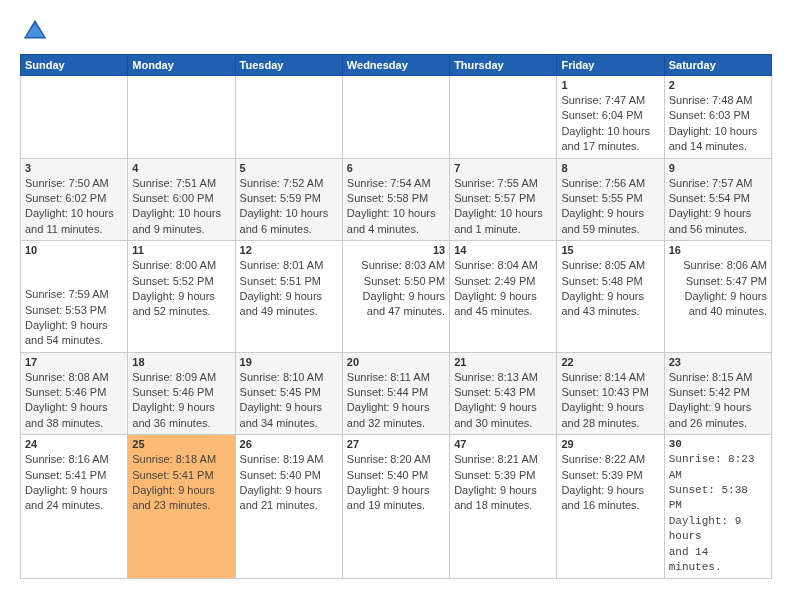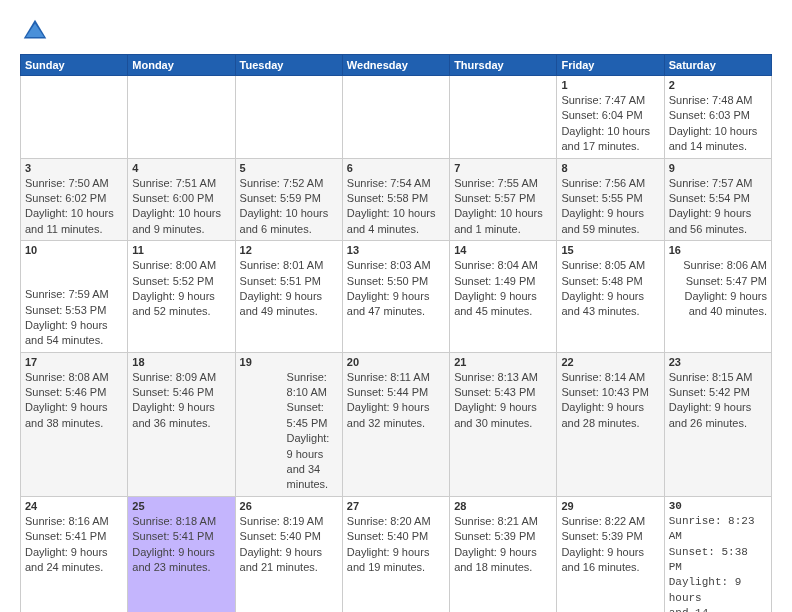--- a/index.html
+++ b/index.html
@@ -225,31 +225,31 @@
 Daylight: 9 hours
 and 52 minutes.</div>
           </td>
           <td style="background: rgb(255, 255, 255);">
             <span class="day-number">12</span>
             <div class="day-info" style="white-space: pre-line;">Sunrise: 8:01 AM
 Sunset: 5:51 PM
 Daylight: 9 hours
 and 49 minutes.</div>
           </td>
-          <td style="background: rgb(255, 255, 255);">
+          <td style="background: rgb(255, 255, 255); text-align: right;">
             <span class="day-number">13</span>
             <div class="day-info" style="white-space: pre-line;">Sunrise: 8:03 AM
 Sunset: 5:50 PM
 Daylight: 9 hours
 and 47 minutes.</div>
           </td>
           <td style="background: rgb(255, 255, 255);">
             <span class="day-number">14</span>
             <div class="day-info" style="white-space: pre-line;">Sunrise: 8:04 AM
-Sunset: 1:49 PM
+Sunset: 2:49 PM
 Daylight: 9 hours
 and 45 minutes.</div>
           </td>
           <td style="background: rgb(255, 255, 255);">
             <span class="day-number">15</span>
             <div class="day-info" style="white-space: pre-line;">Sunrise: 8:05 AM
 Sunset: 5:48 PM
 Daylight: 9 hours
 and 43 minutes.</div>
           </td>
@@ -271,21 +271,21 @@
           </td>
           <td style="background: rgb(245, 245, 245);">
             <span class="day-number">18</span>
             <div class="day-info" style="white-space: pre-line;">Sunrise: 8:09 AM
 Sunset: 5:46 PM
 Daylight: 9 hours
 and 36 minutes.</div>
           </td>
           <td style="background: rgb(245, 245, 245);">
             <span class="day-number">19</span>
-            <div class="day-info" style="white-space: pre-line; margin-left: 47px;">Sunrise: 8:10 AM
+            <div class="day-info" style="white-space: pre-line;">Sunrise: 8:10 AM
 Sunset: 5:45 PM
 Daylight: 9 hours
 and 34 minutes.</div>
           </td>
           <td style="background: rgb(245, 245, 245);">
             <span class="day-number">20</span>
             <div class="day-info" style="white-space: pre-line;">Sunrise: 8:11 AM
 Sunset: 5:44 PM
 Daylight: 9 hours
 and 32 minutes.</div>
@@ -313,21 +313,21 @@
           </td>
         </tr>
         <tr>
           <td style="background: rgb(255, 255, 255);">
             <span class="day-number">24</span>
             <div class="day-info" style="white-space: pre-line;">Sunrise: 8:16 AM
 Sunset: 5:41 PM
 Daylight: 9 hours
 and 24 minutes.</div>
           </td>
-          <td style="background: #c4b5fd;">
+          <td style="background: #fdba74;">
             <span class="day-number">25</span>
             <div class="day-info" style="white-space: pre-line;">Sunrise: 8:18 AM
 Sunset: 5:41 PM
 Daylight: 9 hours
 and 23 minutes.</div>
           </td>
           <td style="background: rgb(255, 255, 255);">
             <span class="day-number">26</span>
             <div class="day-info" style="white-space: pre-line;">Sunrise: 8:19 AM
 Sunset: 5:40 PM
@@ -335,21 +335,21 @@
 and 21 minutes.</div>
           </td>
           <td style="background: rgb(255, 255, 255);">
             <span class="day-number">27</span>
             <div class="day-info" style="white-space: pre-line;">Sunrise: 8:20 AM
 Sunset: 5:40 PM
 Daylight: 9 hours
 and 19 minutes.</div>
           </td>
           <td style="background: rgb(255, 255, 255);">
-            <span class="day-number">28</span>
+            <span class="day-number">47</span>
             <div class="day-info" style="white-space: pre-line;">Sunrise: 8:21 AM
 Sunset: 5:39 PM
 Daylight: 9 hours
 and 18 minutes.</div>
           </td>
           <td style="background: rgb(255, 255, 255);">
             <span class="day-number">29</span>
             <div class="day-info" style="white-space: pre-line;">Sunrise: 8:22 AM
 Sunset: 5:39 PM
 Daylight: 9 hours

